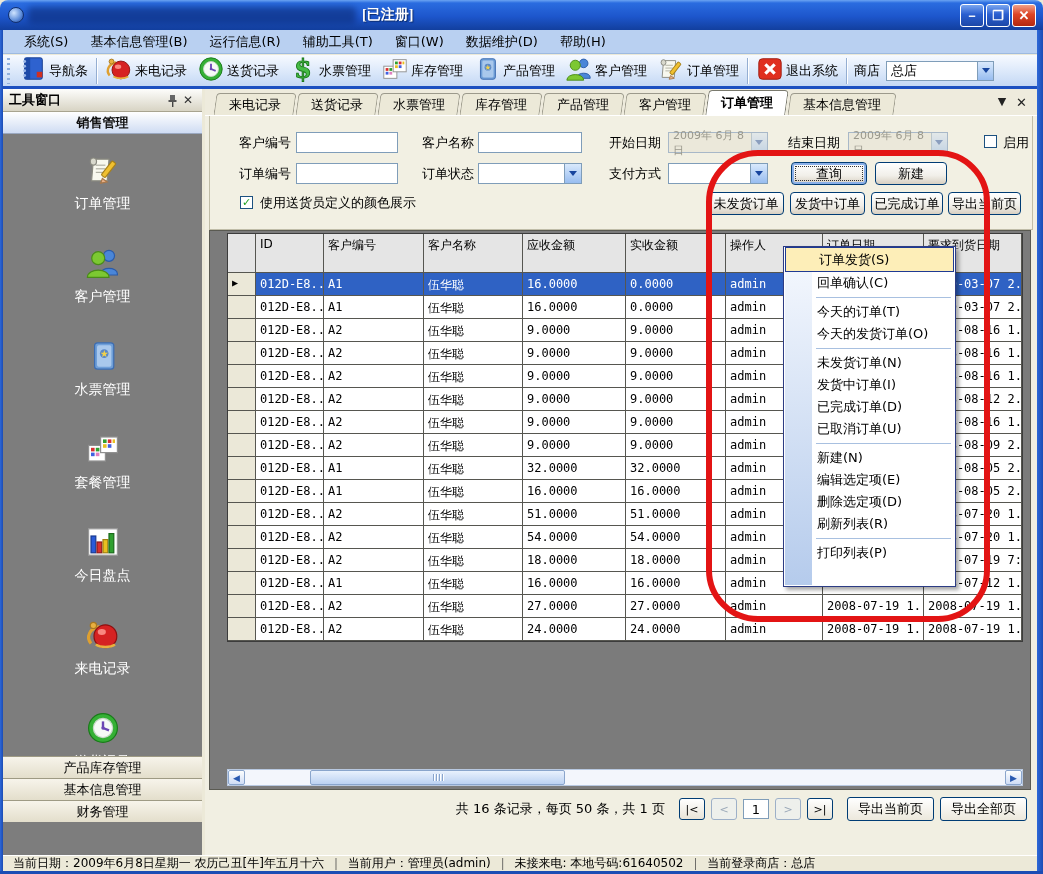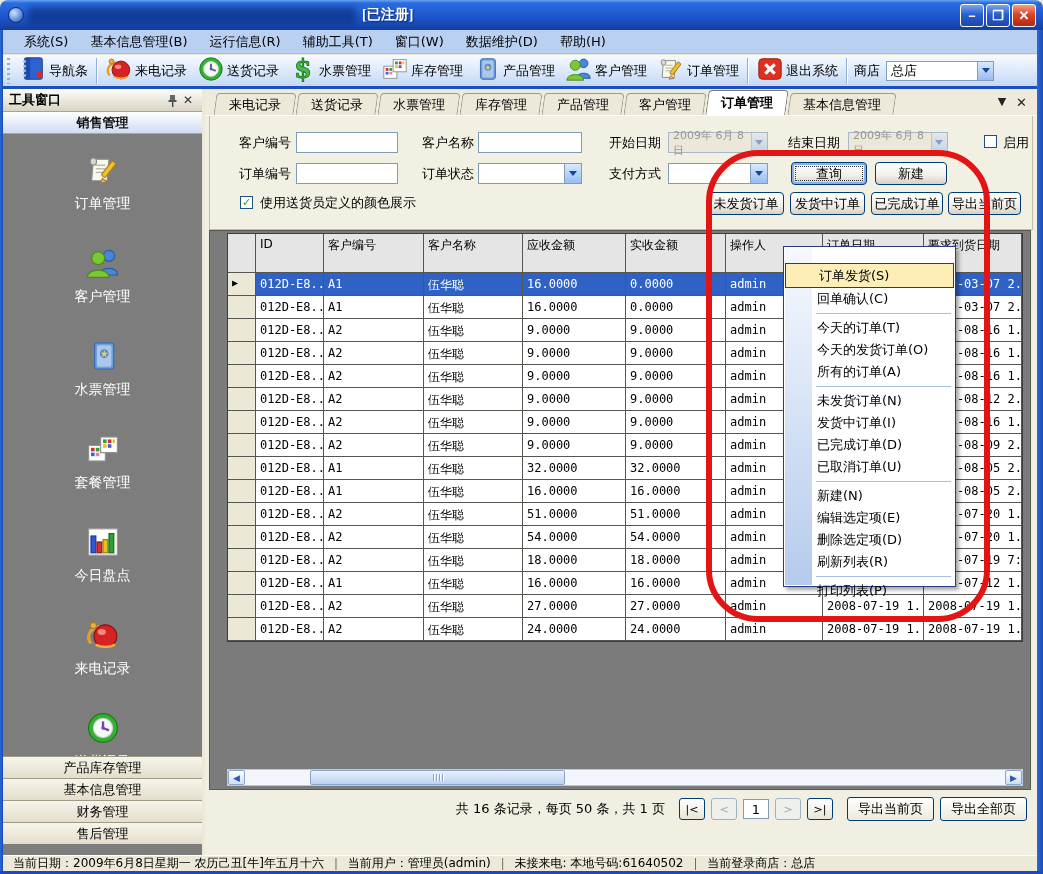--- a/index.html
+++ b/index.html
@@ -98,21 +98,21 @@
   .pg-input { width:26px; height:20px; background:#fff; border:1px solid #7f9db9; text-align:center; line-height:19px; }
   .pg-export { height:24px; padding:0 10px; border:1px solid #003c74; border-radius:3px; background:linear-gradient(180deg,#fff,#ece8dc); display:flex; align-items:center; }
 
   
   .statusbar { left:3px; top:855px; width:1034px; height:16px; background:#ece9d8; border-top:1px solid #fff; display:flex; align-items:center; font-size:12px; color:#000; padding-left:4px; }
   .statusbar .seg { padding:0 6px; }
   .statusbar .div { color:#444; }
 
   
   .ctxmenu { left:783px; top:246px; width:173px; height:341px; background:#fff; border:1px solid #2c3c84;
-    box-shadow:3px 3px 4px rgba(0,0,0,.35); z-index:50; padding-top:16px; }
+    box-shadow:3px 3px 4px rgba(0,0,0,.35); z-index:50; padding-top:0; }
   .ctx-strip { position:absolute; left:1px; top:1px; bottom:1px; width:27px; background:linear-gradient(180deg,#f6f9fe,#b5cbec); }
   .ctx-item { position:relative; height:22px; line-height:22px; padding-left:33px; color:#000; }
   .ctx-item.hl { height:25px; line-height:23px; background:#fdeeb8; border:1px solid #1f3a93; margin:0 1px; }
   .ctx-sep { position:relative; height:7px; }
   .ctx-sep:after { content:""; position:absolute; left:32px; right:4px; top:3px; height:1px; background:#a8c0e0; }
 
   
   .annotation { left:706px; top:150px; width:284px; height:472px; border:6px solid #e31414; border-radius:52px; z-index:60; pointer-events:none; }
 </style>
 </head>
@@ -337,21 +337,20 @@
             <line x1="15" y1="14" x2="20" y2="16" stroke="#6b46b4" stroke-width="2"></line>
             <circle cx="15" cy="14" r="1.4" fill="#6b46b4"></circle>
           </svg></span>
         <span>送货记录</span>
       </div>
     </div>
   <div class="abs side-groups" id="side-groups">
       <div class="side-group-btn">产品库存管理</div>
       <div class="side-group-btn">基本信息管理</div>
       <div class="side-group-btn">财务管理</div>
-      <div class="side-group-btn">售后管理</div>
     </div>
 </div>
 
 <div class="abs main">
   <div class="abs tabstrip" id="tabstrip">
       <div class="tab"><span>来电记录</span></div>
       <div class="tab"><span>送货记录</span></div>
       <div class="tab"><span>水票管理</span></div>
       <div class="tab"><span>库存管理</span></div>
       <div class="tab"><span>产品管理</span></div>
@@ -469,21 +468,20 @@
     <span class="seg">当前登录商店：总店</span>
   </div>
 
 <div class="abs ctxmenu" id="ctxmenu">
   <div class="ctx-strip"></div>
 <div class="ctx-item hl">订单发货(S)</div>
     <div class="ctx-item">回单确认(C)</div>
     <div class="ctx-sep"></div>
     <div class="ctx-item">今天的订单(T)</div>
     <div class="ctx-item">今天的发货订单(O)</div>
-    <div class="ctx-item">所有的订单(A)</div>
     <div class="ctx-sep"></div>
     <div class="ctx-item">未发货订单(N)</div>
     <div class="ctx-item">发货中订单(I)</div>
     <div class="ctx-item">已完成订单(D)</div>
     <div class="ctx-item">已取消订单(U)</div>
     <div class="ctx-sep"></div>
     <div class="ctx-item">新建(N)</div>
     <div class="ctx-item">编辑选定项(E)</div>
     <div class="ctx-item">删除选定项(D)</div>
     <div class="ctx-item">刷新列表(R)</div>

